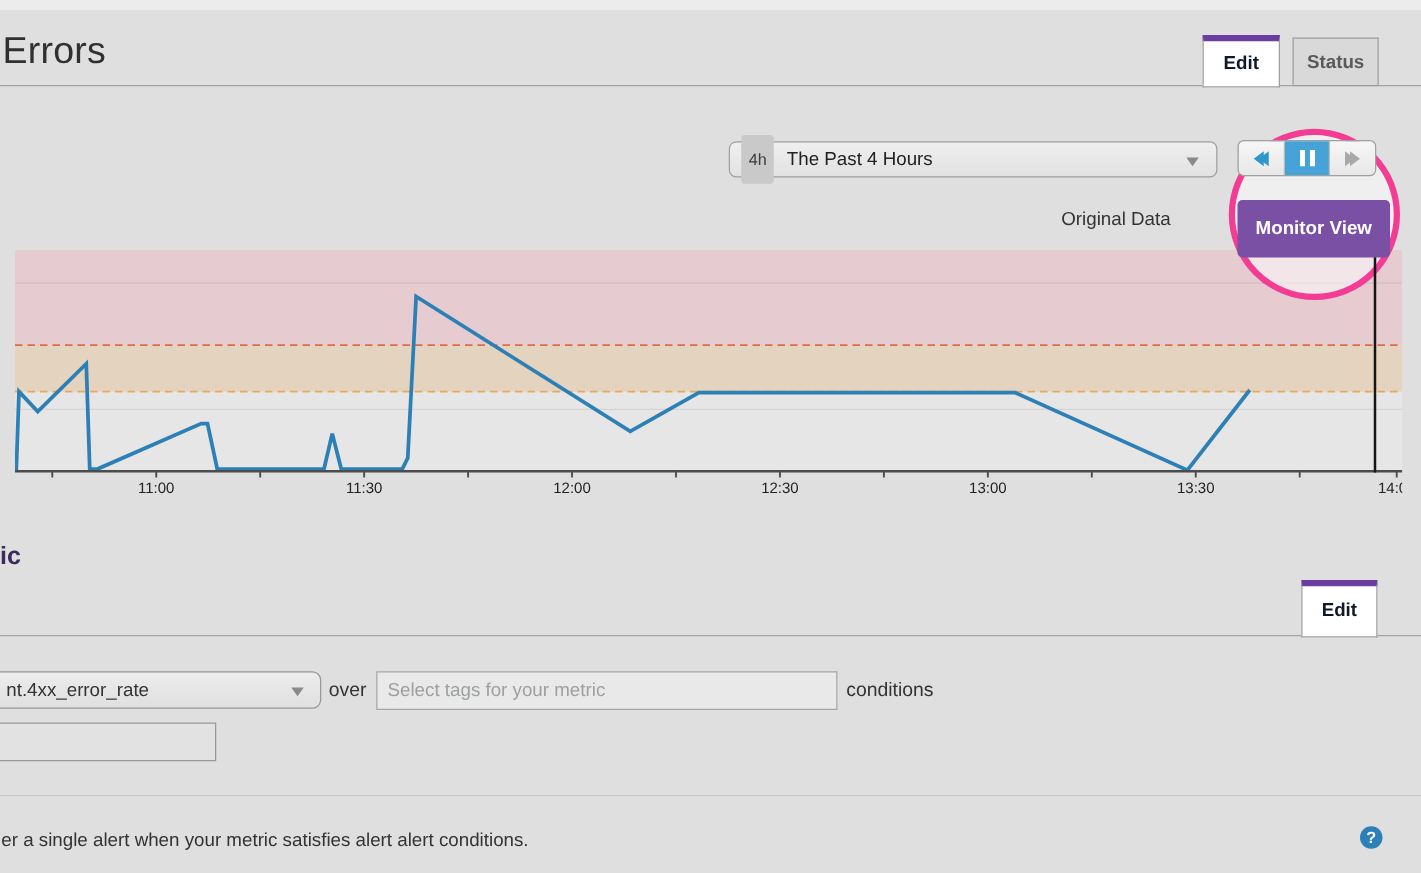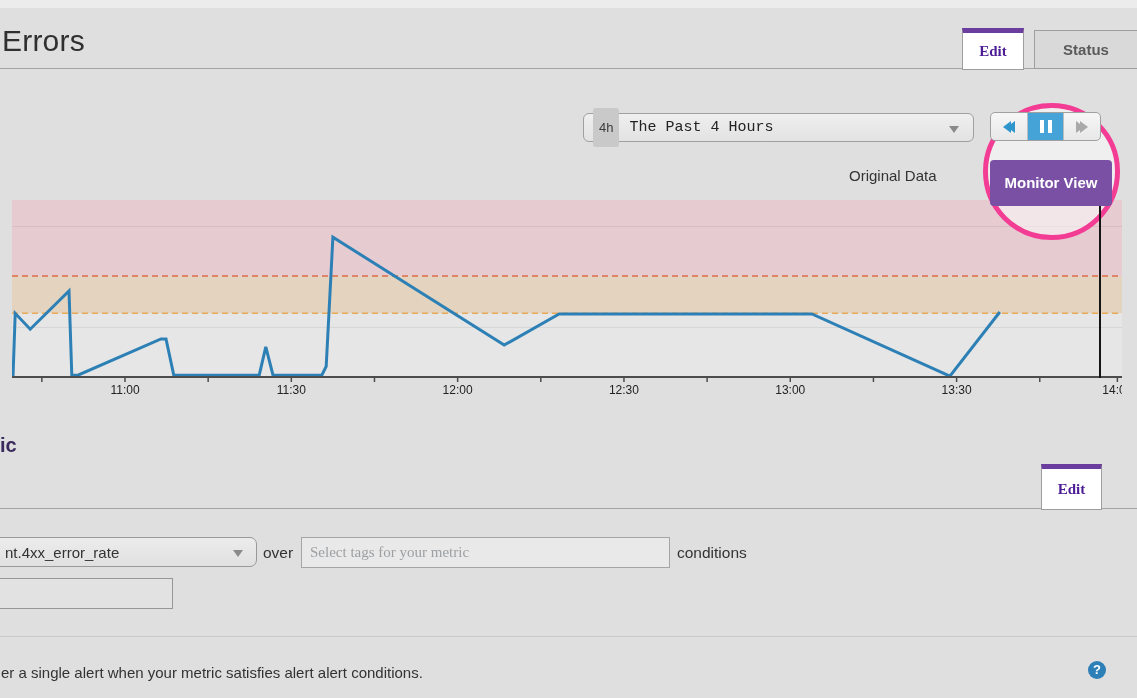--- a/index.html
+++ b/index.html
@@ -11,30 +11,30 @@
   #top-strip { left:0; top:0; width:1137px; height:8px; background:#ececec; }
   #page-title { left:2px; top:24px; font-size:30px; color:#303030; letter-spacing:0.2px; }
   .hdivider { left:0; width:1137px; height:1px; background:#a3a3a3; }
   #divider-header { top:68px; }
   #divider-metric { top:508px; }
   #divider-footer { top:636px; background:#c9c9c9; }
 
   
   .tab { border:1px solid #9e9e9e; font-size:15px; font-weight:bold; text-align:center; }
   .tab.inactive { background:#d9d9d9; color:#5a5a5a; }
-  .tab.active { background:#ffffff; color:#4c1d95; border-top:5px solid #6a3d9e; z-index:3;font-family:Liberation Serif, serif; }
+  .tab.active { background:#ffffff; color:#0f172a; border-top:5px solid #6a3d9e; z-index:3; }
   #tab-edit-top  { left:962px; top:28px; width:62px; height:42px; line-height:36px; }
-  #tab-status    { left:1034px; top:30px; width:104px; height:39px; line-height:37px; }
+  #tab-status    { left:1034px; top:30px; width:69px; height:39px; line-height:37px; }
 
   
   #time-select { left:583px; top:113px; width:391px; height:29px; background:linear-gradient(#efefef,#e2e2e2);
     border:1px solid #a0a0a0; border-radius:6px; display:flex; align-items:center; z-index:2;}
   #time-badge { margin-left:9px; background:#c9c9c9; border-radius:3px; padding:12px 6px;
     font-size:13px; color:#3c3c3c; }
-  #time-label { margin-left:10px; font-size:15px; color:#222;font-family:Liberation Mono, monospace; }
+  #time-label { margin-left:10px; font-size:15px; color:#222; }
   .caret-down { width:0; height:0; border-left:5px solid transparent; border-right:5px solid transparent;
     border-top:7px solid #8a8a8a; }
   #time-caret { position:absolute; right:14px; top:12px; }
 
   
   #playback { left:990px; top:112px; width:111px; height:29px; background:linear-gradient(#f6f6f6,#e8e8e8);
     border:1px solid #a0a0a0; border-radius:5px; display:flex; z-index:6; }
   .pb-seg { flex:1; display:flex; align-items:center; justify-content:center; border-right:1px solid #bdbdbd; }
   .pb-seg:last-child { border-right:none; }
   #pb-pause { background:#45a3d8; }
@@ -61,21 +61,21 @@
   #tab-edit-metric { left:1041px; top:464px; width:61px; height:46px; line-height:40px; }
 
   #metric-dropdown { left:-44px; top:537px; width:301px; height:30px; background:linear-gradient(#ececec,#e0e0e0);
     border:1px solid #999; border-radius:7px; }
   #metric-name { position:absolute; left:48px; top:6px; font-size:15px; color:#333; }
   #metric-caret { position:absolute; right:13px; top:12px; }
   .inline-label { font-size:15.5px; color:#333; }
   #over-label { left:263px; top:544px; }
   #excluding-label { left:677px; top:544px; }
   .tag-input { border:1px solid #a5a5a5; background:#e9e9e9; font-size:15px; color:#333;
-    font-family:Liberation Serif, serif; padding:5px 8px; }
+    font-family:Liberation Sans, sans-serif; padding:5px 8px; }
   .tag-input::placeholder { color:#9da0a3; opacity:1; }
   #tags-input { left:301px; top:537px; width:369px; height:31px; }
   #excluding-input { left:-44px; top:578px; width:217px; height:31px; background:#e2e2e2; border:1px solid #979797; }
 
   #footer-text { left:1px; top:664px; font-size:15px; color:#333; }
   #help-icon { left:1088px; top:661px; width:18px; height:18px; border-radius:50%; background:#2d7fb8;
     color:#fff; font-size:13px; font-weight:bold; text-align:center; line-height:18px; }
 </style>
 </head>
 <body>

